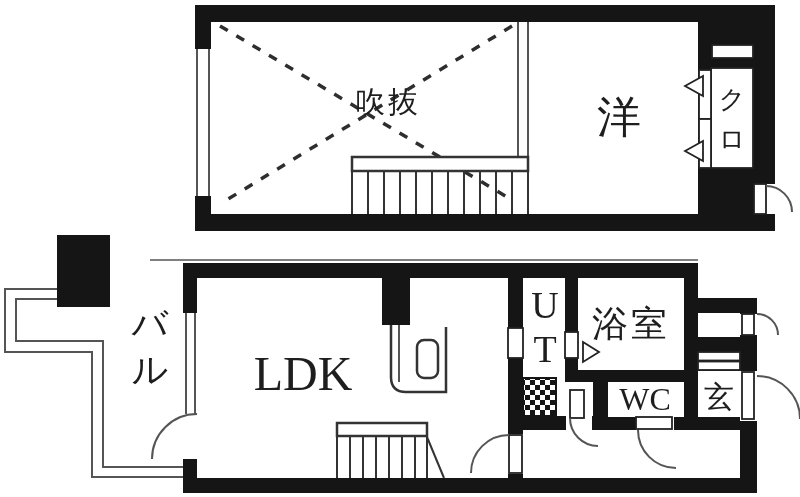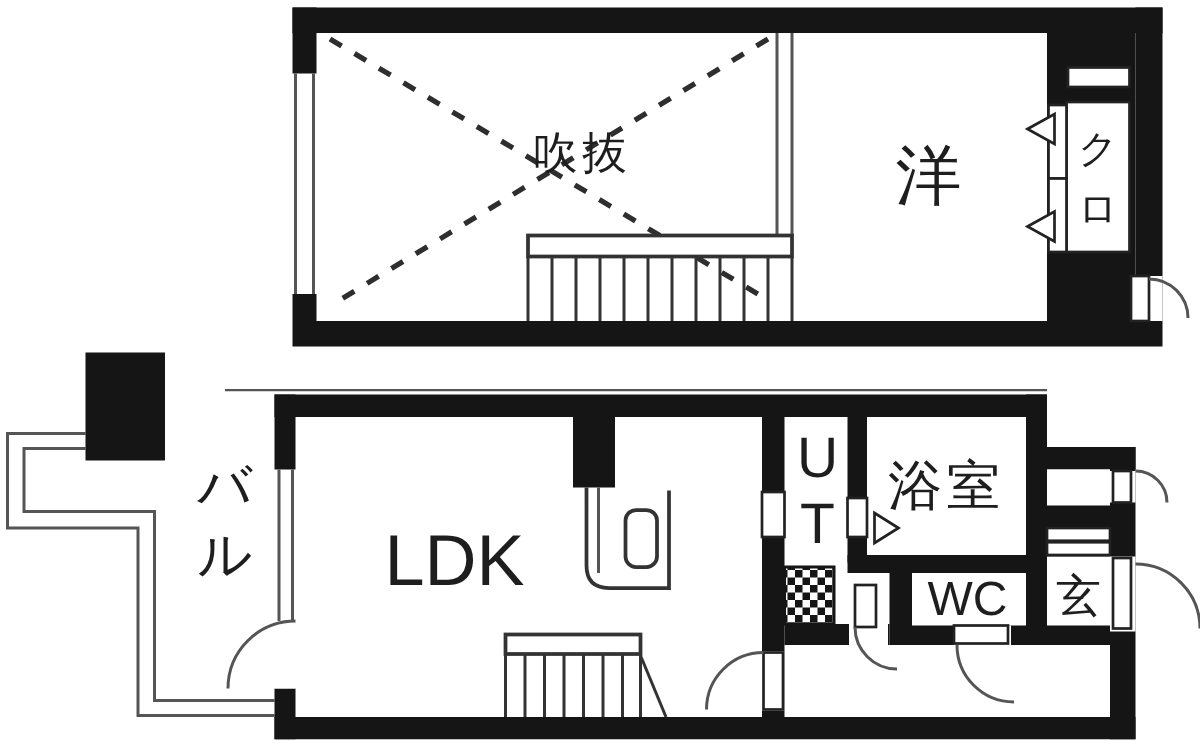--- a/index.html
+++ b/index.html
@@ -1,17 +1,17 @@
 <!DOCTYPE html>
 <html><head>
 <meta charset="utf-8">
 <style>
   html,body{margin:0;padding:0;background:#fff;}
   #stage{position:relative;width:800px;height:493px;background:var(--bg,#fff);
-         font-family:Liberation Sans, sans-serif;}
+         font-family:Liberation Serif, serif;}
   svg{display:block}
   .wall{fill:var(--wall,#151515);}
   .white{fill:#ffffff;}
   .thin{stroke:var(--thin,#555);stroke-width:2;fill:none;}
   .thin15{stroke:var(--thin,#555);stroke-width:1.5;fill:none;}
   .stair{stroke:var(--stair,#333);stroke-width:2.5;fill:#fff;}
   .tread{stroke:var(--stair,#333);stroke-width:2;}
   .arc{stroke:var(--thin,#555);stroke-width:2;fill:none;}
   .leaf{fill:#fff;stroke:#222;stroke-width:1.8;}
   .dash{stroke:var(--dash,#2e2e2e);stroke-width:3.5;fill:none;stroke-dasharray:9 10;}

